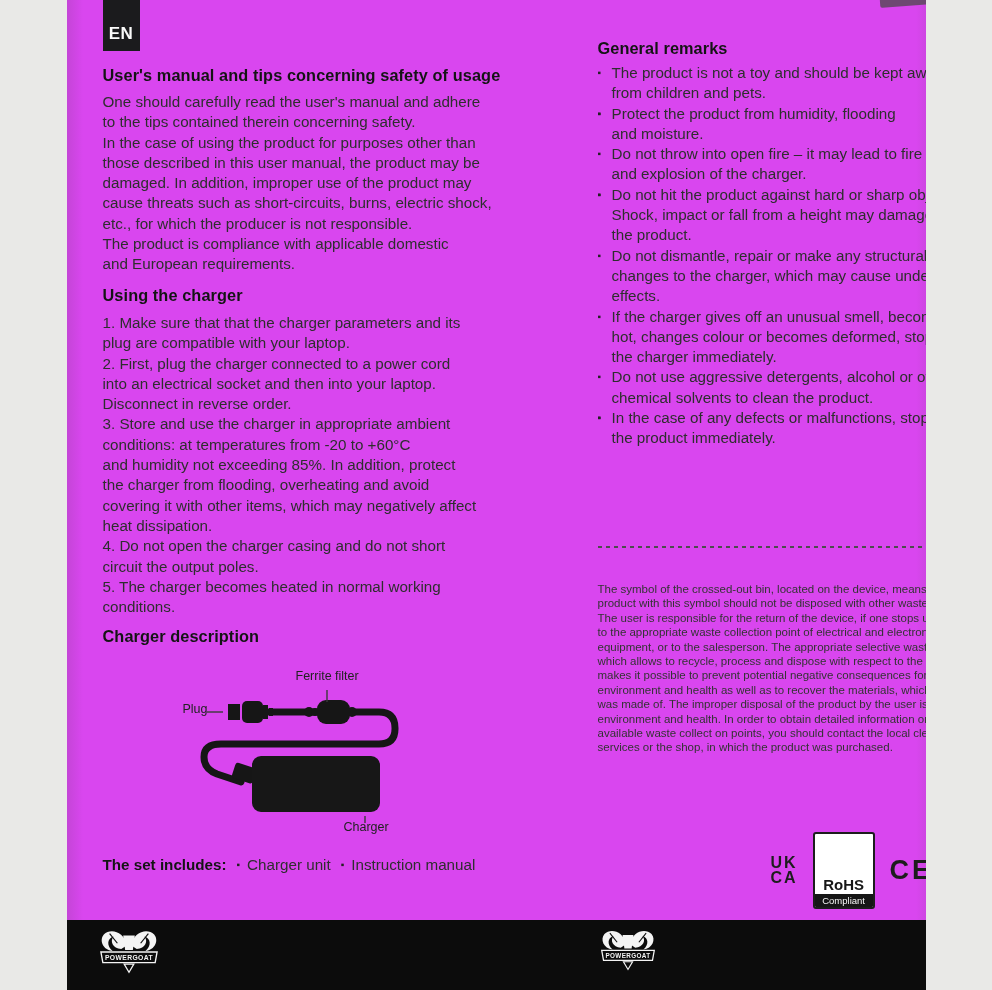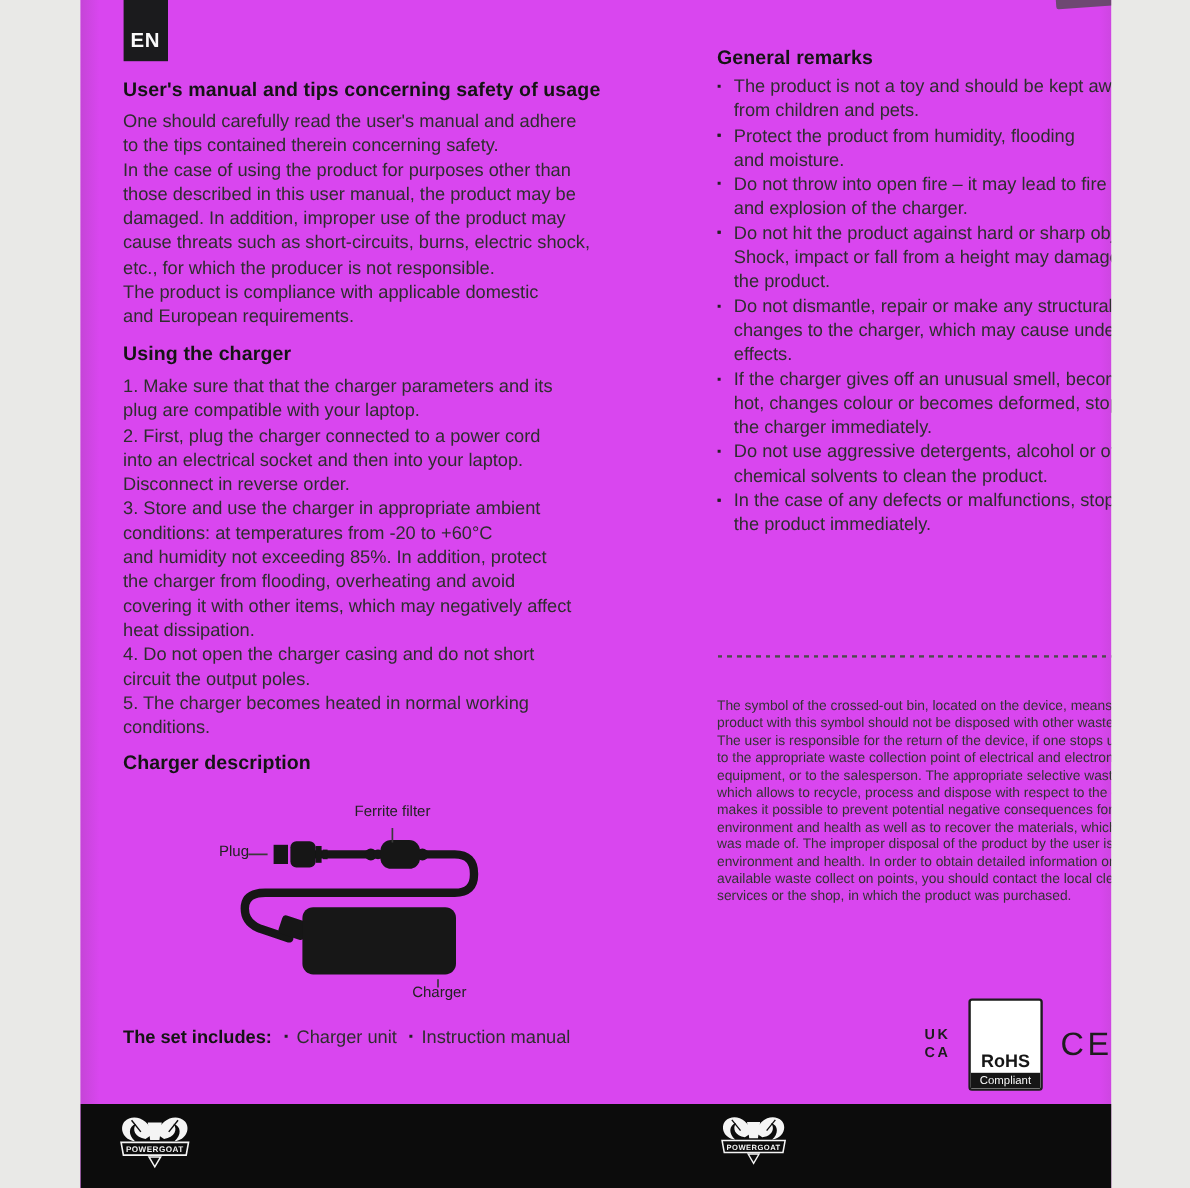--- a/index.html
+++ b/index.html
@@ -40,25 +40,25 @@
   .h-general{left:531px;top:39px;}
   .bullets{position:absolute;left:531px;top:63px;width:440px;margin:0;padding:0;list-style:none;}
   .bullets li{position:relative;padding-left:14px;font-size:15.2px;line-height:20.3px;white-space:pre-line;}
   .bullets .blt{position:absolute;left:0;top:0;font-size:10px;line-height:20.3px;color:#222;}
   .dash-sep{position:absolute;left:531px;top:546px;width:426px;height:2px;
     background:repeating-linear-gradient(90deg,#4c4c4c 0 4px,transparent 4px 8px);}
   .h-disposal{position:absolute;left:531px;top:560px;font-weight:700;font-size:13px;color:#141414;white-space:nowrap;}
   .p-disposal{position:absolute;left:531px;top:582px;width:445px;font-size:11.5px;line-height:14.4px;white-space:pre-line;color:#333;}
   
   .marks{position:absolute;left:704px;top:849px;height:42px;display:flex;align-items:center;gap:15px;}
-  .ukca{font-weight:800;font-size:12px;line-height:15.5px;letter-spacing:2px;color:#1d1d1d;text-align:center;}
+  .ukca{font-weight:800;font-size:16px;line-height:15.5px;letter-spacing:2px;color:#1d1d1d;text-align:center;}
   .rohs{width:62px;border:2px solid #1d1d1d;border-radius:3px;overflow:hidden;text-align:center;background:#fff;}
   .rohs-top{font-weight:700;font-size:15px;line-height:19px;color:#161616;margin-top:41px;}
   .rohs-bot{background:#161616;color:#f7f7f7;font-size:9.5px;line-height:13px;}
-  .ce{font-size:27px;font-weight:400;letter-spacing:3px;color:#1d1d1d;}
+  .ce{font-size:27px;font-weight:700;letter-spacing:3px;color:#1d1d1d;}
   .recycle{font-size:33px;line-height:36px;color:#1d1d1d;}
   
   .footer-bar{position:absolute;left:0;top:920px;width:992px;height:70px;background:#0c0c0c;}
   .goat{position:absolute;top:6px;}
   .goat-left{left:31px;}
   .goat-center{left:532px;}
 </style>
 </head>
 <body>
 

